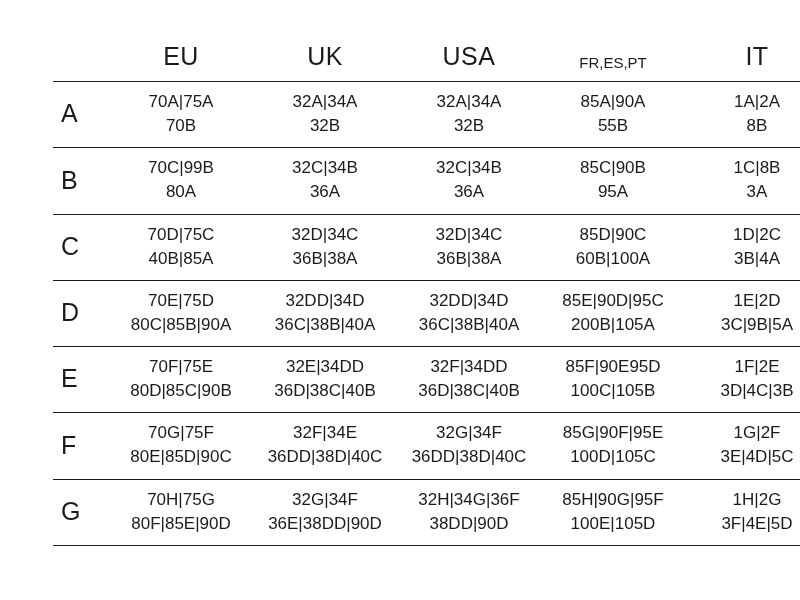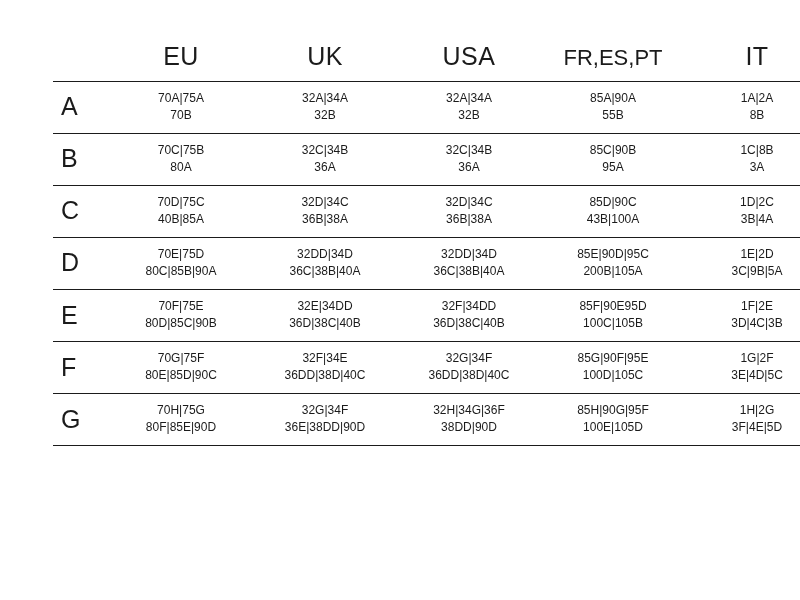--- a/index.html
+++ b/index.html
@@ -35,30 +35,30 @@
   thead th {
     font-weight: normal;
     text-align: center;
     vertical-align: bottom;
     padding: 0 0 10px 0;
     border: none;
     font-size: 25px;
     letter-spacing: 0.5px;
   }
   thead th.small-head {
-    font-size: 22px;
+    font-size: 15px;
     letter-spacing: 0;
   }
   thead th.corner-head { border: none; }
   tbody td {
     border-top: 1.6px solid #1b1b1b;
     padding: 8px 2px 9px 2px;
     text-align: center;
     vertical-align: middle;
-    font-size: 12px;
+    font-size: 17px;
     line-height: 1.42;
   }
   tbody tr:last-child td {
     border-bottom: 1.6px solid #1b1b1b;
   }
   tbody td.cup-label {
     font-size: 25px;
     text-align: left;
     padding-left: 8px;
     line-height: 1.1;
@@ -108,21 +108,21 @@
           <span class="cell-line">55B</span>
         </td>
         <td>
           <span class="cell-line">1A|2A</span>
           <span class="cell-line">8B</span>
         </td>
       </tr>
       <tr>
         <td class="cup-label">B</td>
         <td>
-          <span class="cell-line">70C|75B</span>
+          <span class="cell-line">70C|99B</span>
           <span class="cell-line">80A</span>
         </td>
         <td>
           <span class="cell-line">32C|34B</span>
           <span class="cell-line">36A</span>
         </td>
         <td>
           <span class="cell-line">32C|34B</span>
           <span class="cell-line">36A</span>
         </td>
@@ -144,21 +144,21 @@
         <td>
           <span class="cell-line">32D|34C</span>
           <span class="cell-line">36B|38A</span>
         </td>
         <td>
           <span class="cell-line">32D|34C</span>
           <span class="cell-line">36B|38A</span>
         </td>
         <td>
           <span class="cell-line">85D|90C</span>
-          <span class="cell-line">43B|100A</span>
+          <span class="cell-line">60B|100A</span>
         </td>
         <td>
           <span class="cell-line">1D|2C</span>
           <span class="cell-line">3B|4A</span>
         </td>
       </tr>
       <tr>
         <td class="cup-label">D</td>
         <td>
           <span class="cell-line">70E|75D</span>

